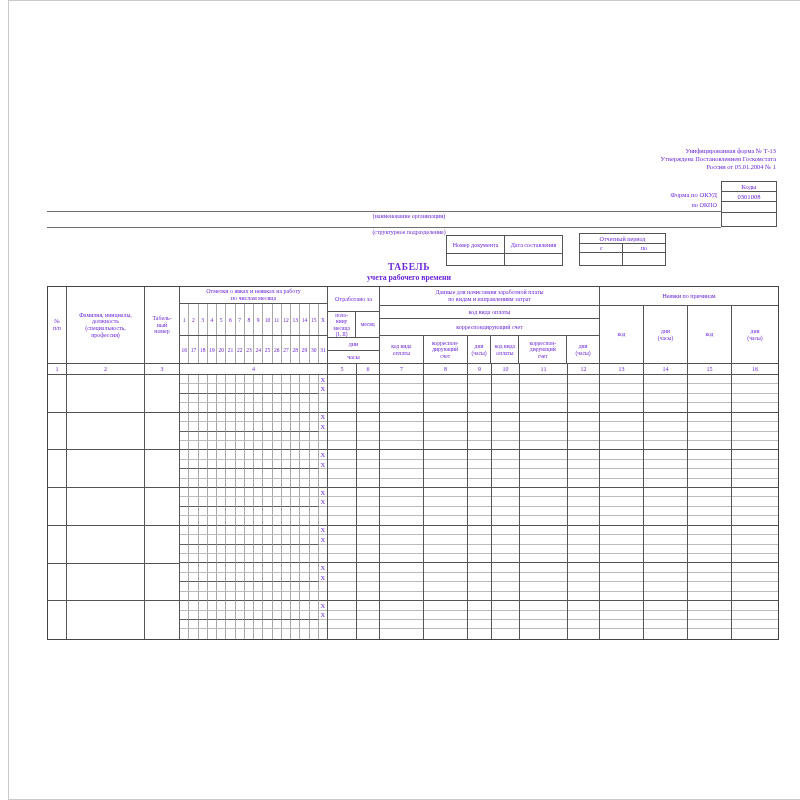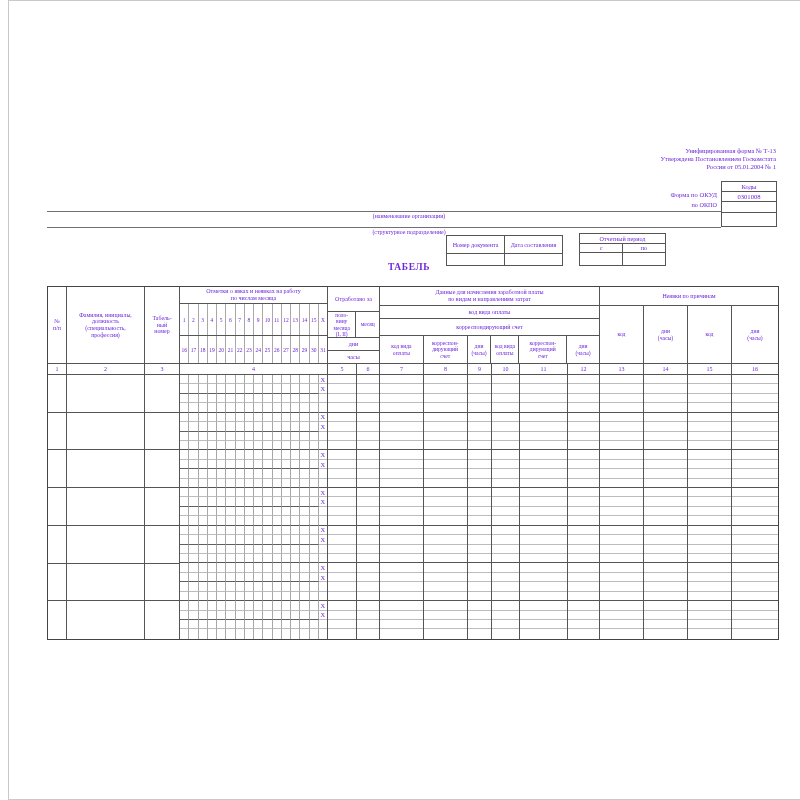--- a/index.html
+++ b/index.html
@@ -135,20 +135,21 @@
       <div>с</div>
       <div>по</div>
     </div>
     <div class="pv">
       <div></div>
       <div></div>
     </div>
   </div>
 
   <div class="abs title1">ТАБЕЛЬ</div>
+  <div class="abs title2">учета рабочего времени</div>
 
   <div class="ttable">
     <div class="thead">
       <div class="hg wnpp pre">№
 п/п</div>
       <div class="hg wname pre">Фамилия, инициалы,
 должность
 (специальность,
 профессия)</div>
       <div class="hg wtab pre">Табель-

